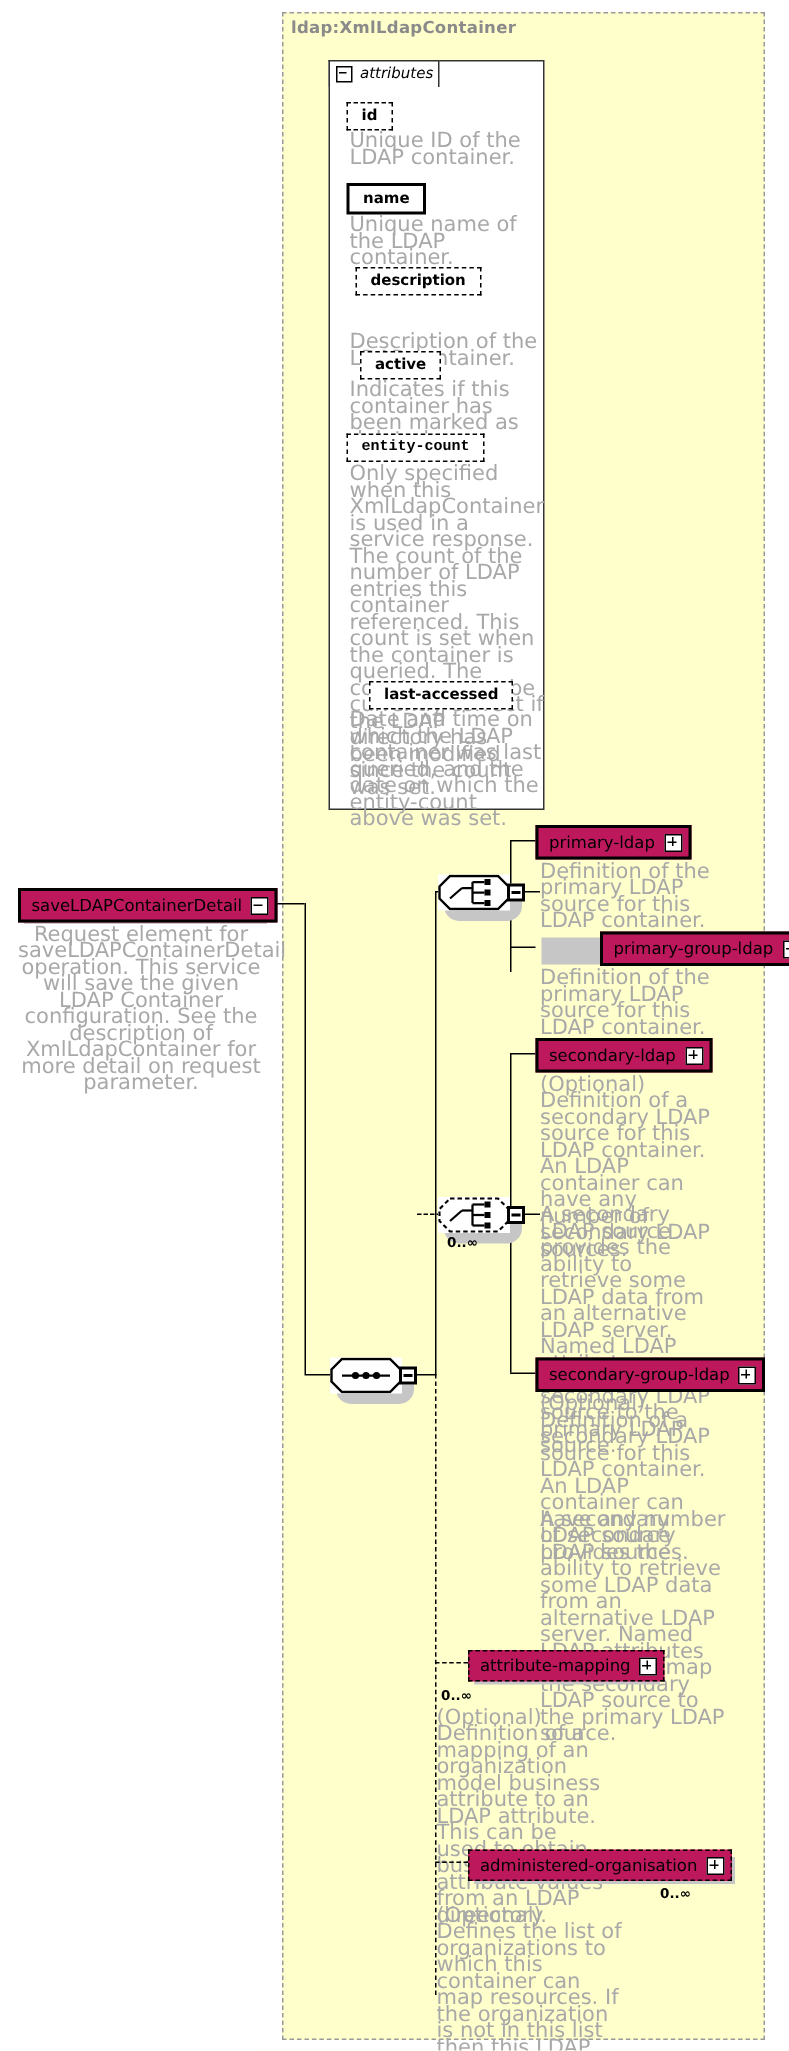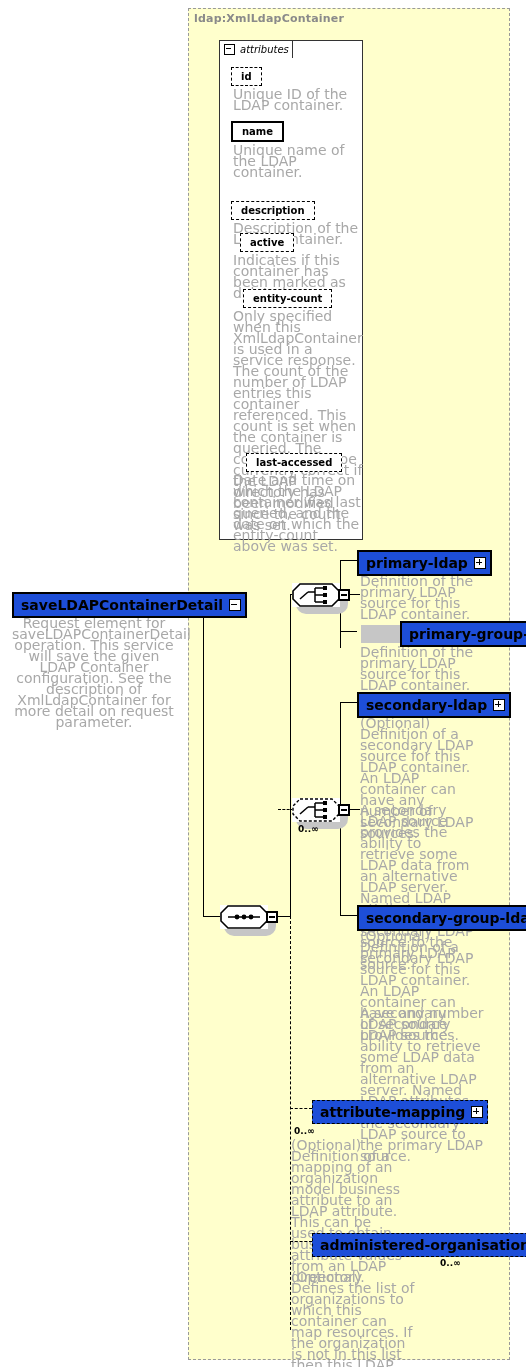--- a/index.html
+++ b/index.html
@@ -60,23 +60,23 @@
   .attr-box.req{border:2px solid #000;}
   .attr-box.opt{border:1px dashed #000;}
   .ann{
     font-size:14px;color:#a8a8a8;line-height:11px;
     width:130px;
   }
 
   
   .elem{
     position:absolute;
-    background:#1d4ed8;
+    background:#be185d;
     display:flex;align-items:center;
-    font-size:14px;font-weight:bold;color:#000;
+    font-size:11px;font-weight:normal;color:#000;
     box-sizing:border-box;
     white-space:nowrap;
     z-index:4;
   }
   .elem.req{border:2px solid #000;}
   .elem.opt{border:1px dashed #000;}
   .elem .nm{padding:3px 6px 3px 7px;}
   .elem .exp{
     width:10px;height:10px;border:1px solid #000;background:#fff;
     position:relative;margin-right:4px;flex:none;
@@ -129,31 +129,31 @@
   <div class="attr-item" style="left:231px;top:65px;">
     <span class="attr-box opt">id</span>
   </div>
   <div class="attr-item ann" style="left:233px;top:89px;">Unique ID of the LDAP container.</div>
 
   <div class="attr-item" style="left:231px;top:120px;">
     <span class="attr-box req">name</span>
   </div>
   <div class="attr-item ann" style="left:233px;top:145px;">Unique name of the LDAP container.</div>
 
-  <div class="attr-item" style="left:231px;top:175px;margin-top:24px;">
+  <div class="attr-item" style="left:237px;top:175px;">
     <span class="attr-box opt">description</span>
   </div>
   <div class="attr-item ann" style="left:233px;top:199px;margin-top:24px;">Description of the LDAP container.</div>
 
   <div class="attr-item" style="left:240px;top:231px;">
     <span class="attr-box opt">active</span>
   </div>
   <div class="attr-item ann" style="left:233px;top:255px;">Indicates if this container has been marked as deleted.</div>
 
-  <div class="attr-item" style="left:243px;top:287px;">
+  <div class="attr-item" style="left:231px;top:287px;font-family:Liberation Mono, monospace;">
     <span class="attr-box opt">entity-count</span>
   </div>
   <div class="attr-item ann" style="left:233px;top:311px;">Only specified when this XmlLdapContainer is used in a service response. The count of the number of LDAP entries this container referenced. This count is set when the container is queried. The count may not be currently correct if the LDAP directory has been modified since the count was set.</div>
 
   <div class="attr-item" style="left:246px;top:451px;">
     <span class="attr-box opt">last-accessed</span>
   </div>
   <div class="attr-item ann" style="left:233px;top:475px;">Date and time on which the LDAP container was last queried, and the date on which the entity-count above was set.</div>
 
   <div class="elem-shadow" style="left:16px;top:596px;width:162px;height:20px;"></div>

